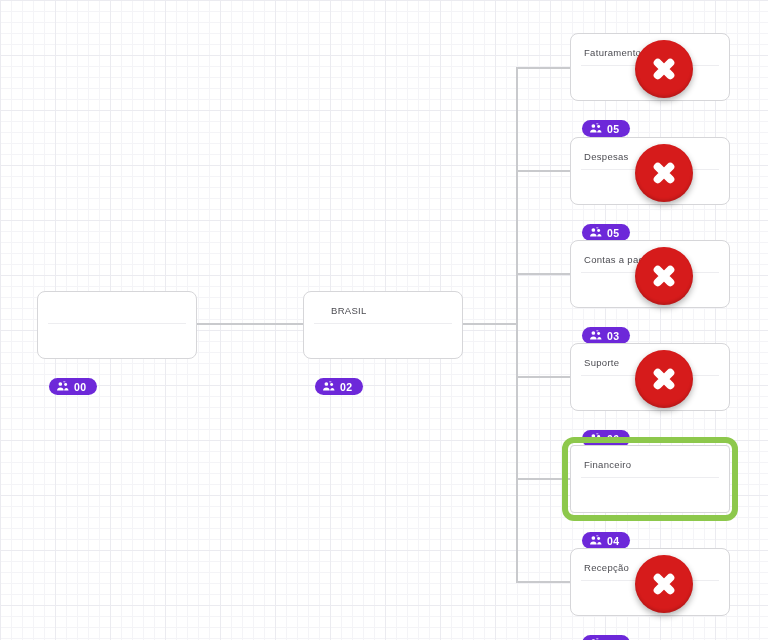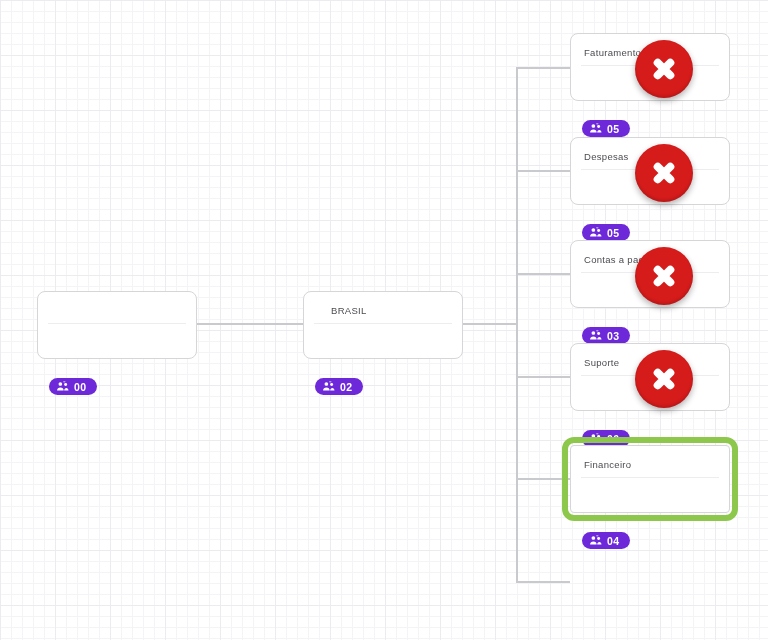--- a/index.html
+++ b/index.html
@@ -210,14 +210,33 @@
           <circle cx="5" cy="3.1" r="2.1"></circle>
           <circle cx="11" cy="3.6" r="1.7"></circle>
           <path d="M1.2 10.6c0-2.3 1.7-3.6 3.8-3.6s3.8 1.3 3.8 3.6z"></path>
           <path d="M9.3 10.6c.2-1.8 1.1-2.9 2.5-2.9s2.3 1.1 2.5 2.9z"></path>
           <rect x="8.2" y="0.2" width="2.6" height="0.9" rx="0.4"></rect>
         </svg>
       <span>04</span>
     </div>
   </div>
 
+  <div class="node n7">
+    <div class="node-title">Recepção</div>
+    <div class="divider"></div>
+    <div class="count-badge">
+      <svg width="14" height="11" viewBox="0 0 16 12" fill="#ffffff">
+          <circle cx="5" cy="3.1" r="2.1"></circle>
+          <circle cx="11" cy="3.6" r="1.7"></circle>
+          <path d="M1.2 10.6c0-2.3 1.7-3.6 3.8-3.6s3.8 1.3 3.8 3.6z"></path>
+          <path d="M9.3 10.6c.2-1.8 1.1-2.9 2.5-2.9s2.3 1.1 2.5 2.9z"></path>
+          <rect x="8.2" y="0.2" width="2.6" height="0.9" rx="0.4"></rect>
+        </svg>
+      <span>01</span>
+    </div>
+    <div class="x-badge">
+      <svg width="30" height="30" viewBox="0 0 24 24">
+          <path d="M7 7 L17 17 M17 7 L7 17" stroke="#ffffff" stroke-width="6.5" stroke-linecap="round"></path>
+        </svg>
+    </div>
+  </div>
 
 </div>
 
 </body></html>

